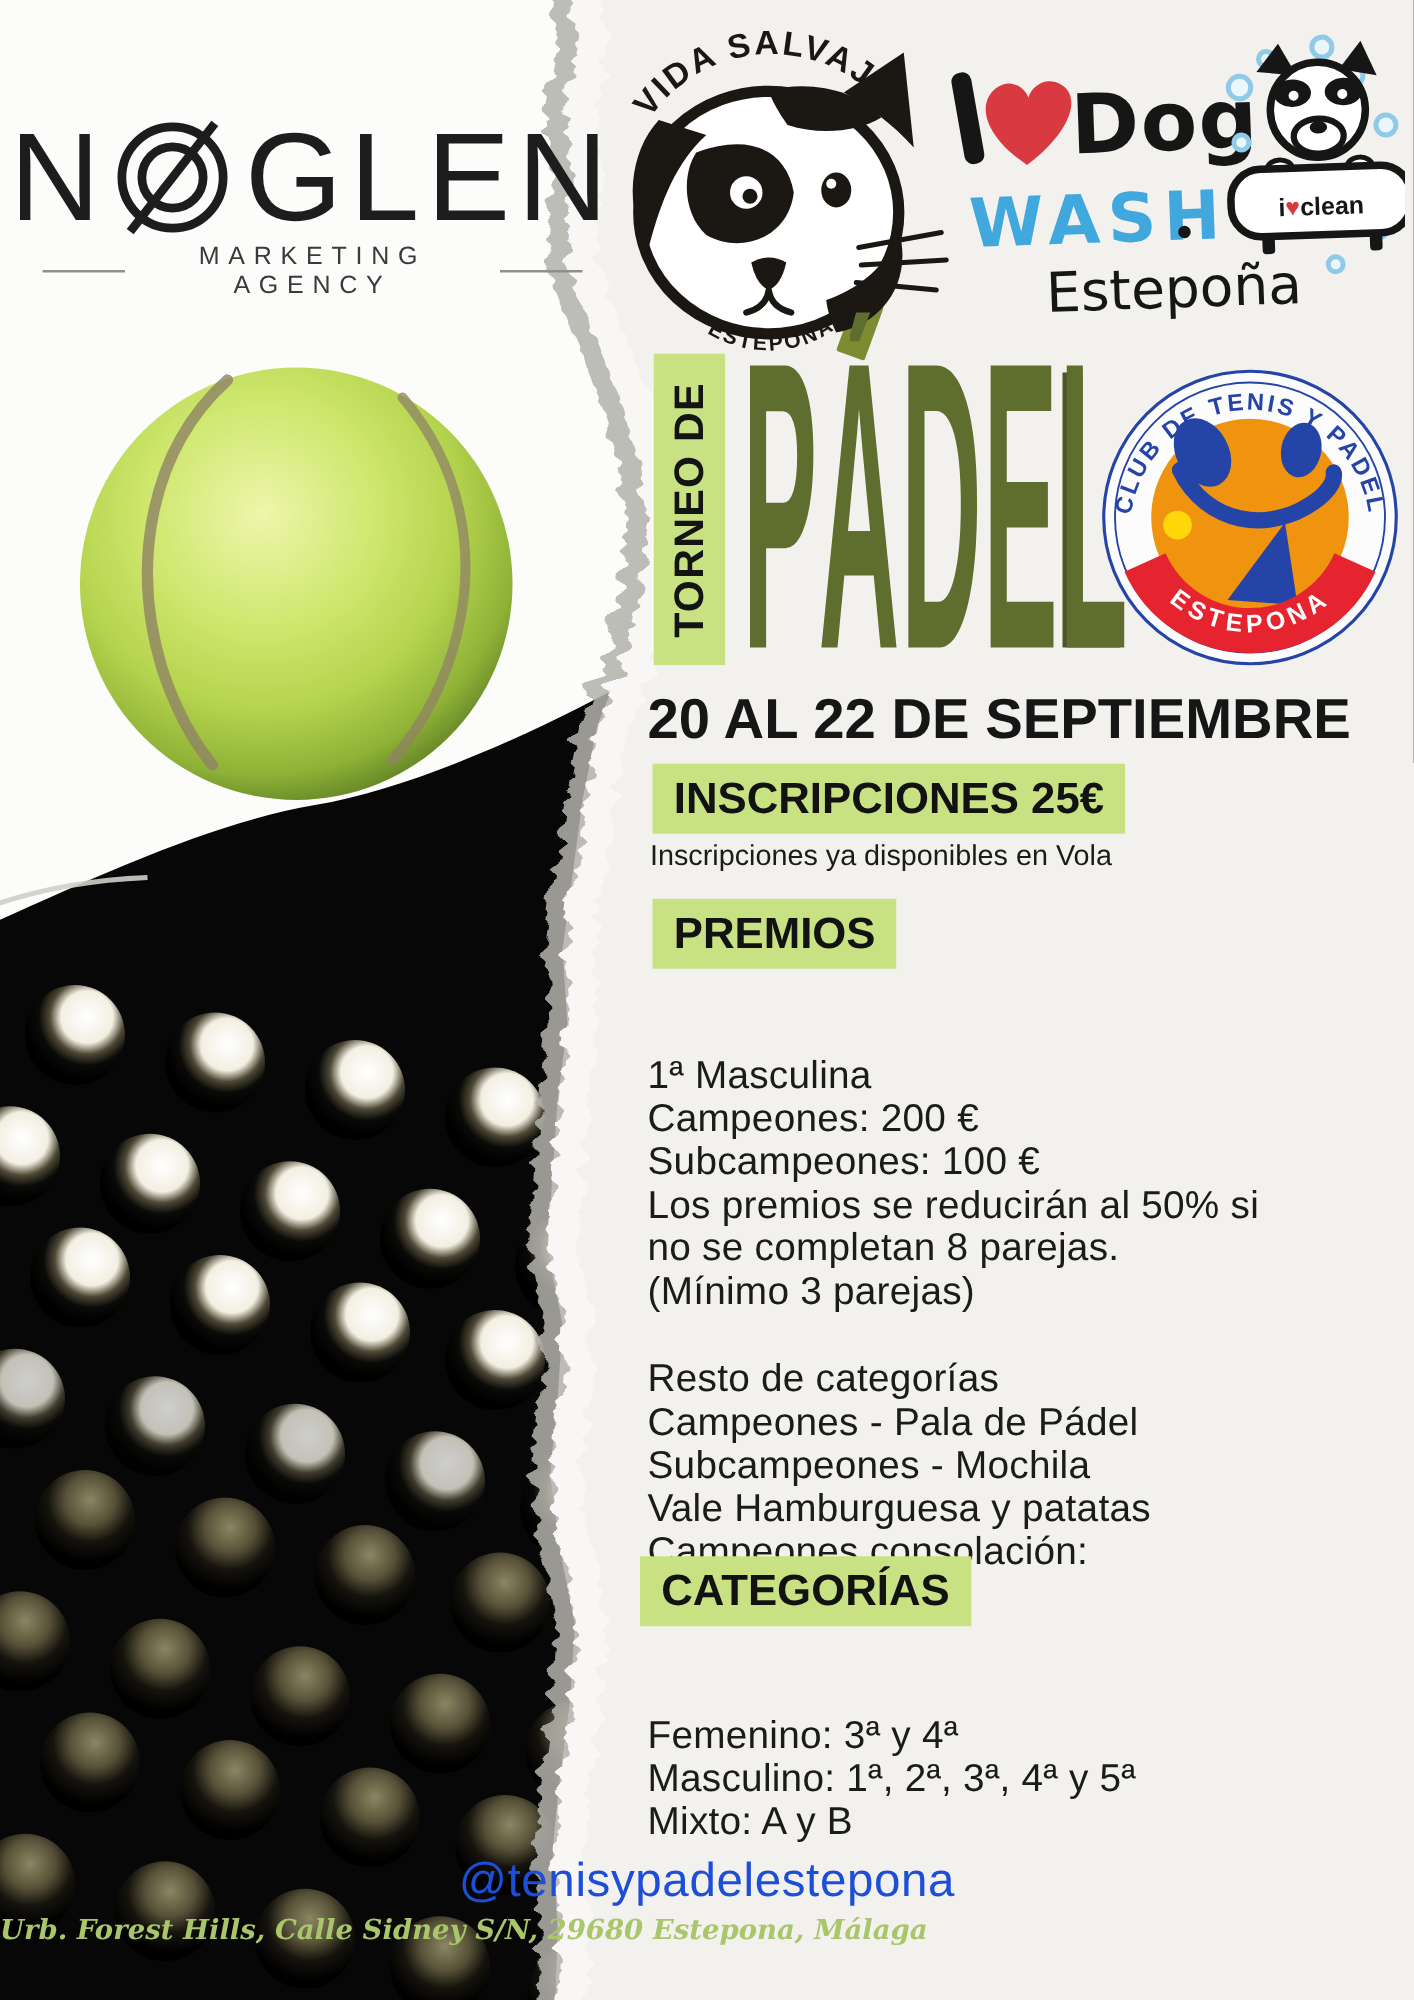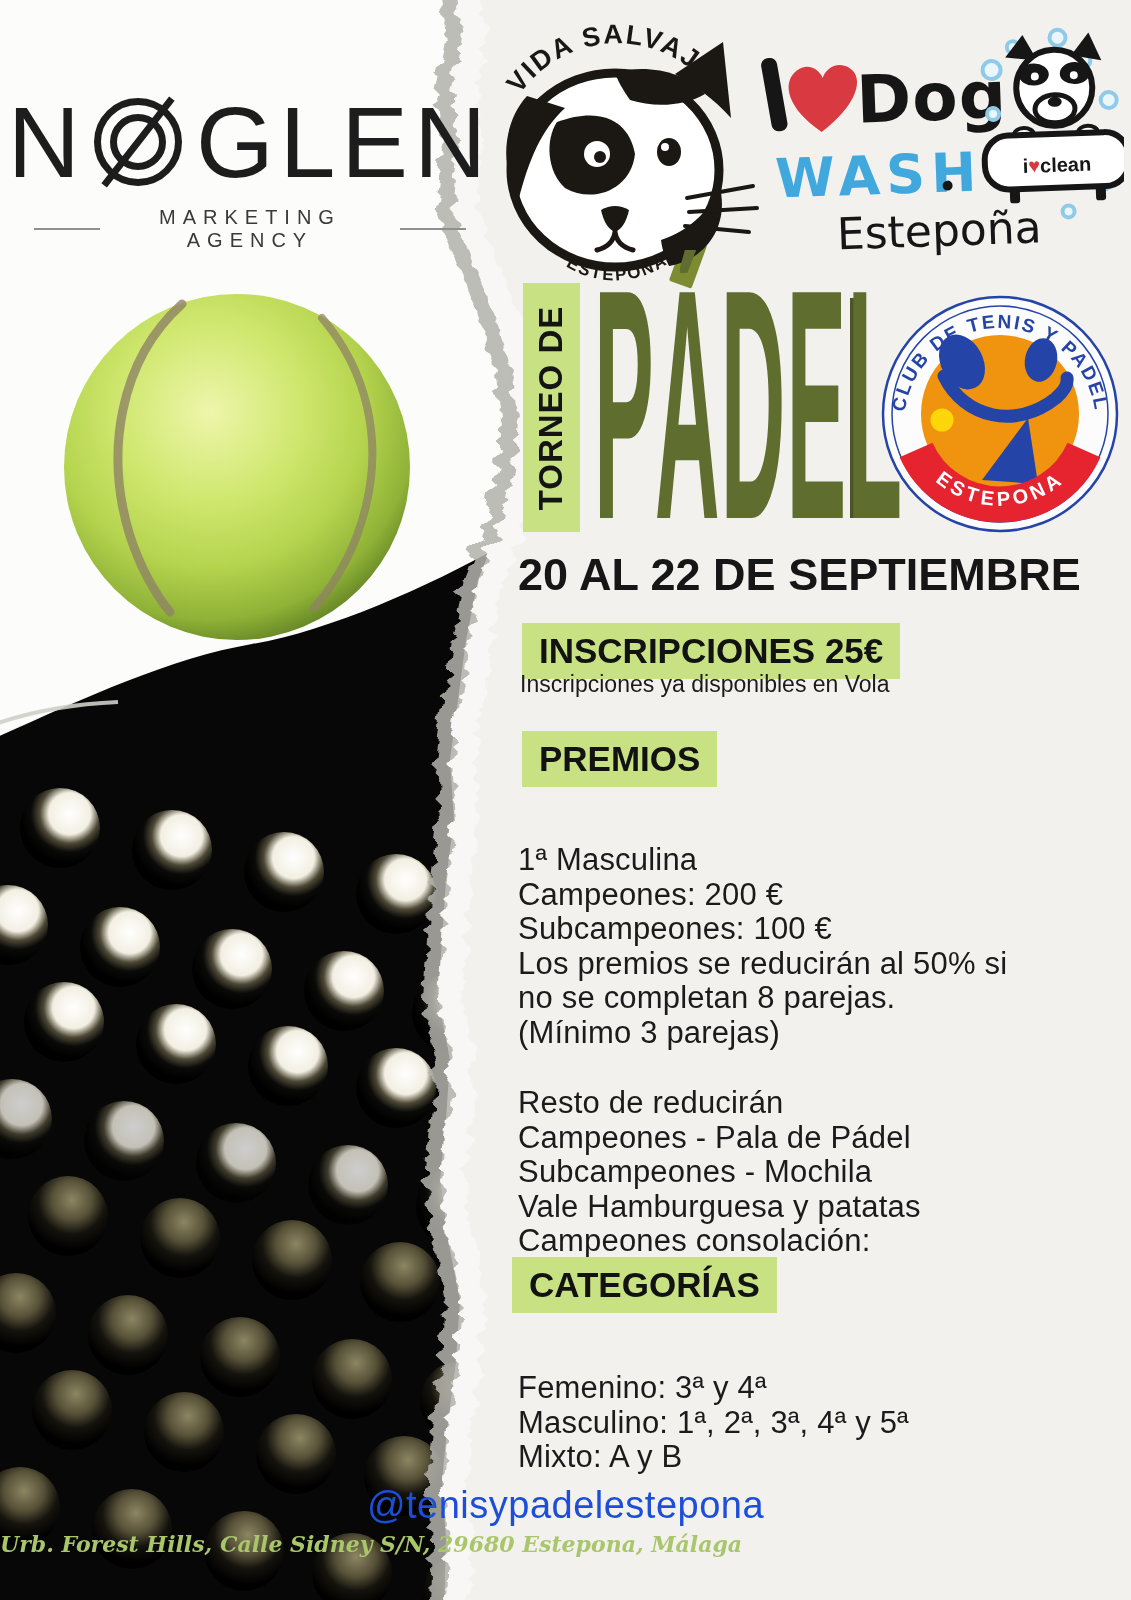--- a/index.html
+++ b/index.html
@@ -13,34 +13,34 @@
 
   
   .noglen{left:34px;top:92px;width:432px;text-align:center;}
   .noglen-name{display:flex;align-items:center;justify-content:center;
     font-size:100px;font-weight:400;letter-spacing:6px;color:#1d1d1d;line-height:1;}
   .o-glyph{position:relative;width:74px;height:74px;border:7px solid #1d1d1d;border-radius:50%;
     margin:0 14px 0 8px;flex:0 0 auto;}
   .o-glyph::before{content:"";position:absolute;inset:9px;border:7px solid #1d1d1d;border-radius:50%;}
   .o-glyph::after{content:"";position:absolute;left:50%;top:-18px;width:7px;height:110px;
     background:#1d1d1d;transform:translateX(-50%) rotate(38deg);}
-  .noglen-tag{margin-top:14px;display:flex;align-items:center;justify-content:center;gap:4px;}
+  .noglen-tag{margin-top:2px;display:flex;align-items:center;justify-content:center;gap:4px;}
   .noglen-tag .rule{width:72px;height:2px;background:#8f8f8f;}
   .noglen-tag .tag-text{font-size:20px;letter-spacing:7px;color:#3a3a3a;}
 
   
   .side-label{left:523px;top:283px;width:57px;height:249px;background:#c8e183;
     display:flex;align-items:center;justify-content:center;}
   .side-label span{transform:rotate(-90deg);white-space:nowrap;
     font-size:33px;font-weight:700;letter-spacing:1px;color:#141414;}
   .padel-svg{left:590px;top:250px;}
   .date{left:518px;top:549px;font-size:45px;font-weight:700;color:#161616;}
 
   .hl-label{display:inline-block;background:#c8e183;color:#121212;
-    font-size:35px;font-weight:700;line-height:38px;padding:9px 17px;margin-top:12px;}
+    font-size:35px;font-weight:700;line-height:38px;padding:9px 17px;}
   .lbl1{left:522px;top:611px;}
   .lbl2{left:522px;top:719px;}
   .lbl3{left:512px;top:1245px;}
   .note{left:520px;top:671px;font-size:23px;}
   .txt-block{font-size:31px;line-height:34.6px;letter-spacing:.2px;color:#1b1b1b;margin-top:40px;}
   .block1{left:518px;top:803px;}
   .block2{left:518px;top:1046px;}
   .block3{left:518px;top:1331px;}
 
   .handle{left:0;top:1484px;width:100%;text-align:center;
@@ -274,21 +274,21 @@
   <div class="layer lbl2"><span class="hl-label">PREMIOS</span></div>
   <div class="layer txt-block block1">
     <div>1ª Masculina</div>
     <div>Campeones: 200 €</div>
     <div>Subcampeones: 100 €</div>
     <div>Los premios se reducirán al 50% si</div>
     <div>no se completan 8 parejas.</div>
     <div>(Mínimo 3 parejas)</div>
   </div>
   <div class="layer txt-block block2">
-    <div>Resto de reducirán</div>
+    <div>Resto de categorías</div>
     <div>Campeones - Pala de Pádel</div>
     <div>Subcampeones - Mochila</div>
     <div>Vale Hamburguesa y patatas</div>
     <div>Campeones consolación:</div>
   </div>
 
   <div class="layer lbl3"><span class="hl-label">CATEGORÍAS</span></div>
   <div class="layer txt-block block3">
     <div>Femenino: 3ª y 4ª</div>
     <div>Masculino: 1ª, 2ª, 3ª, 4ª y 5ª</div>

